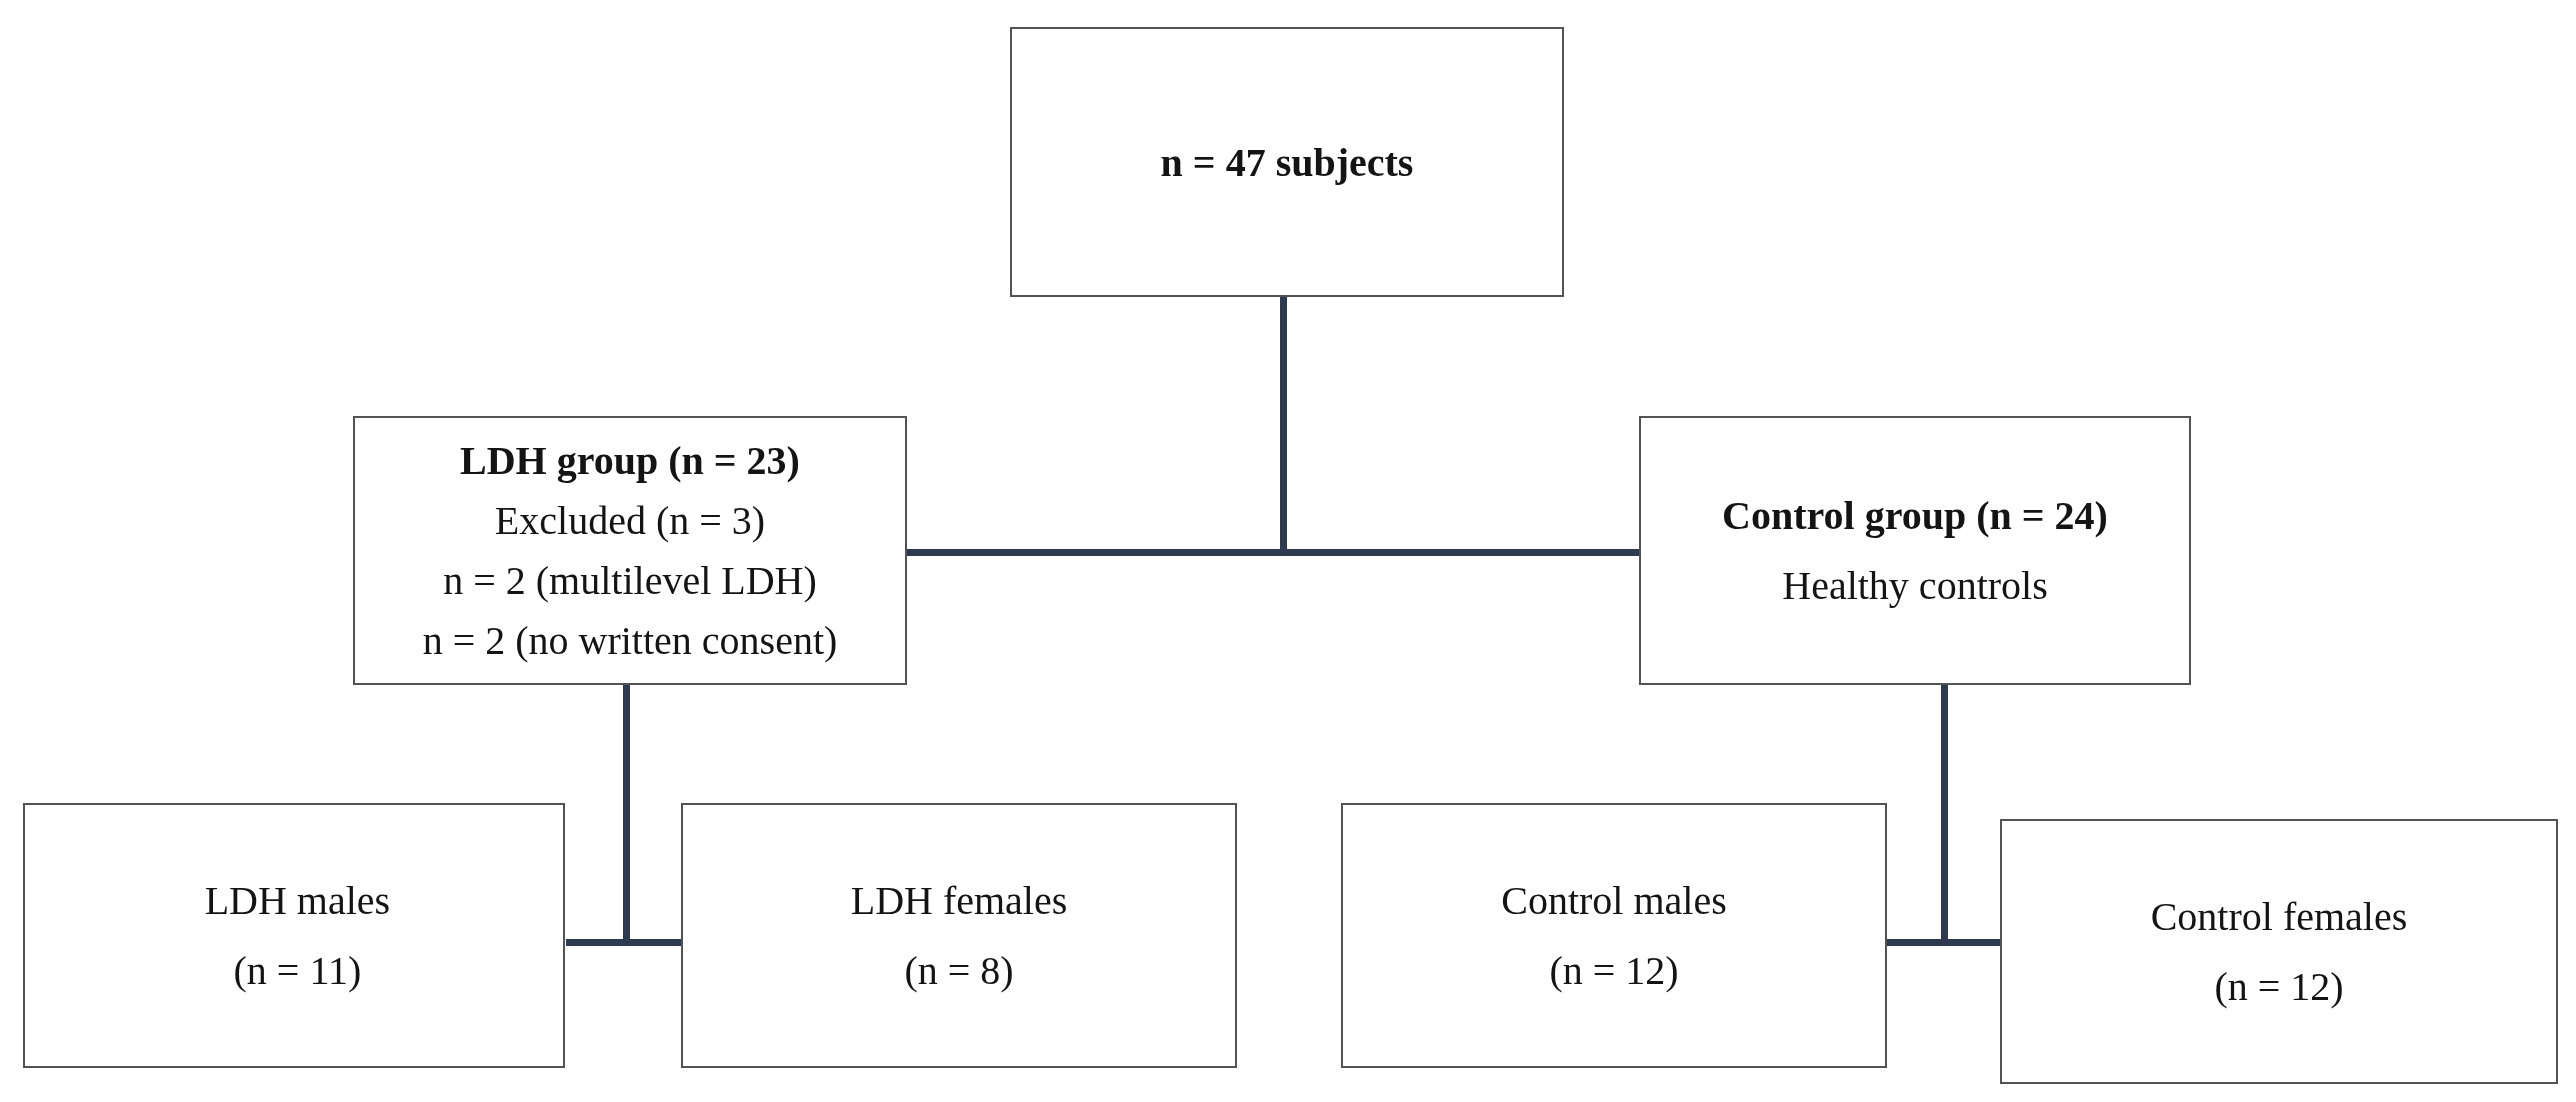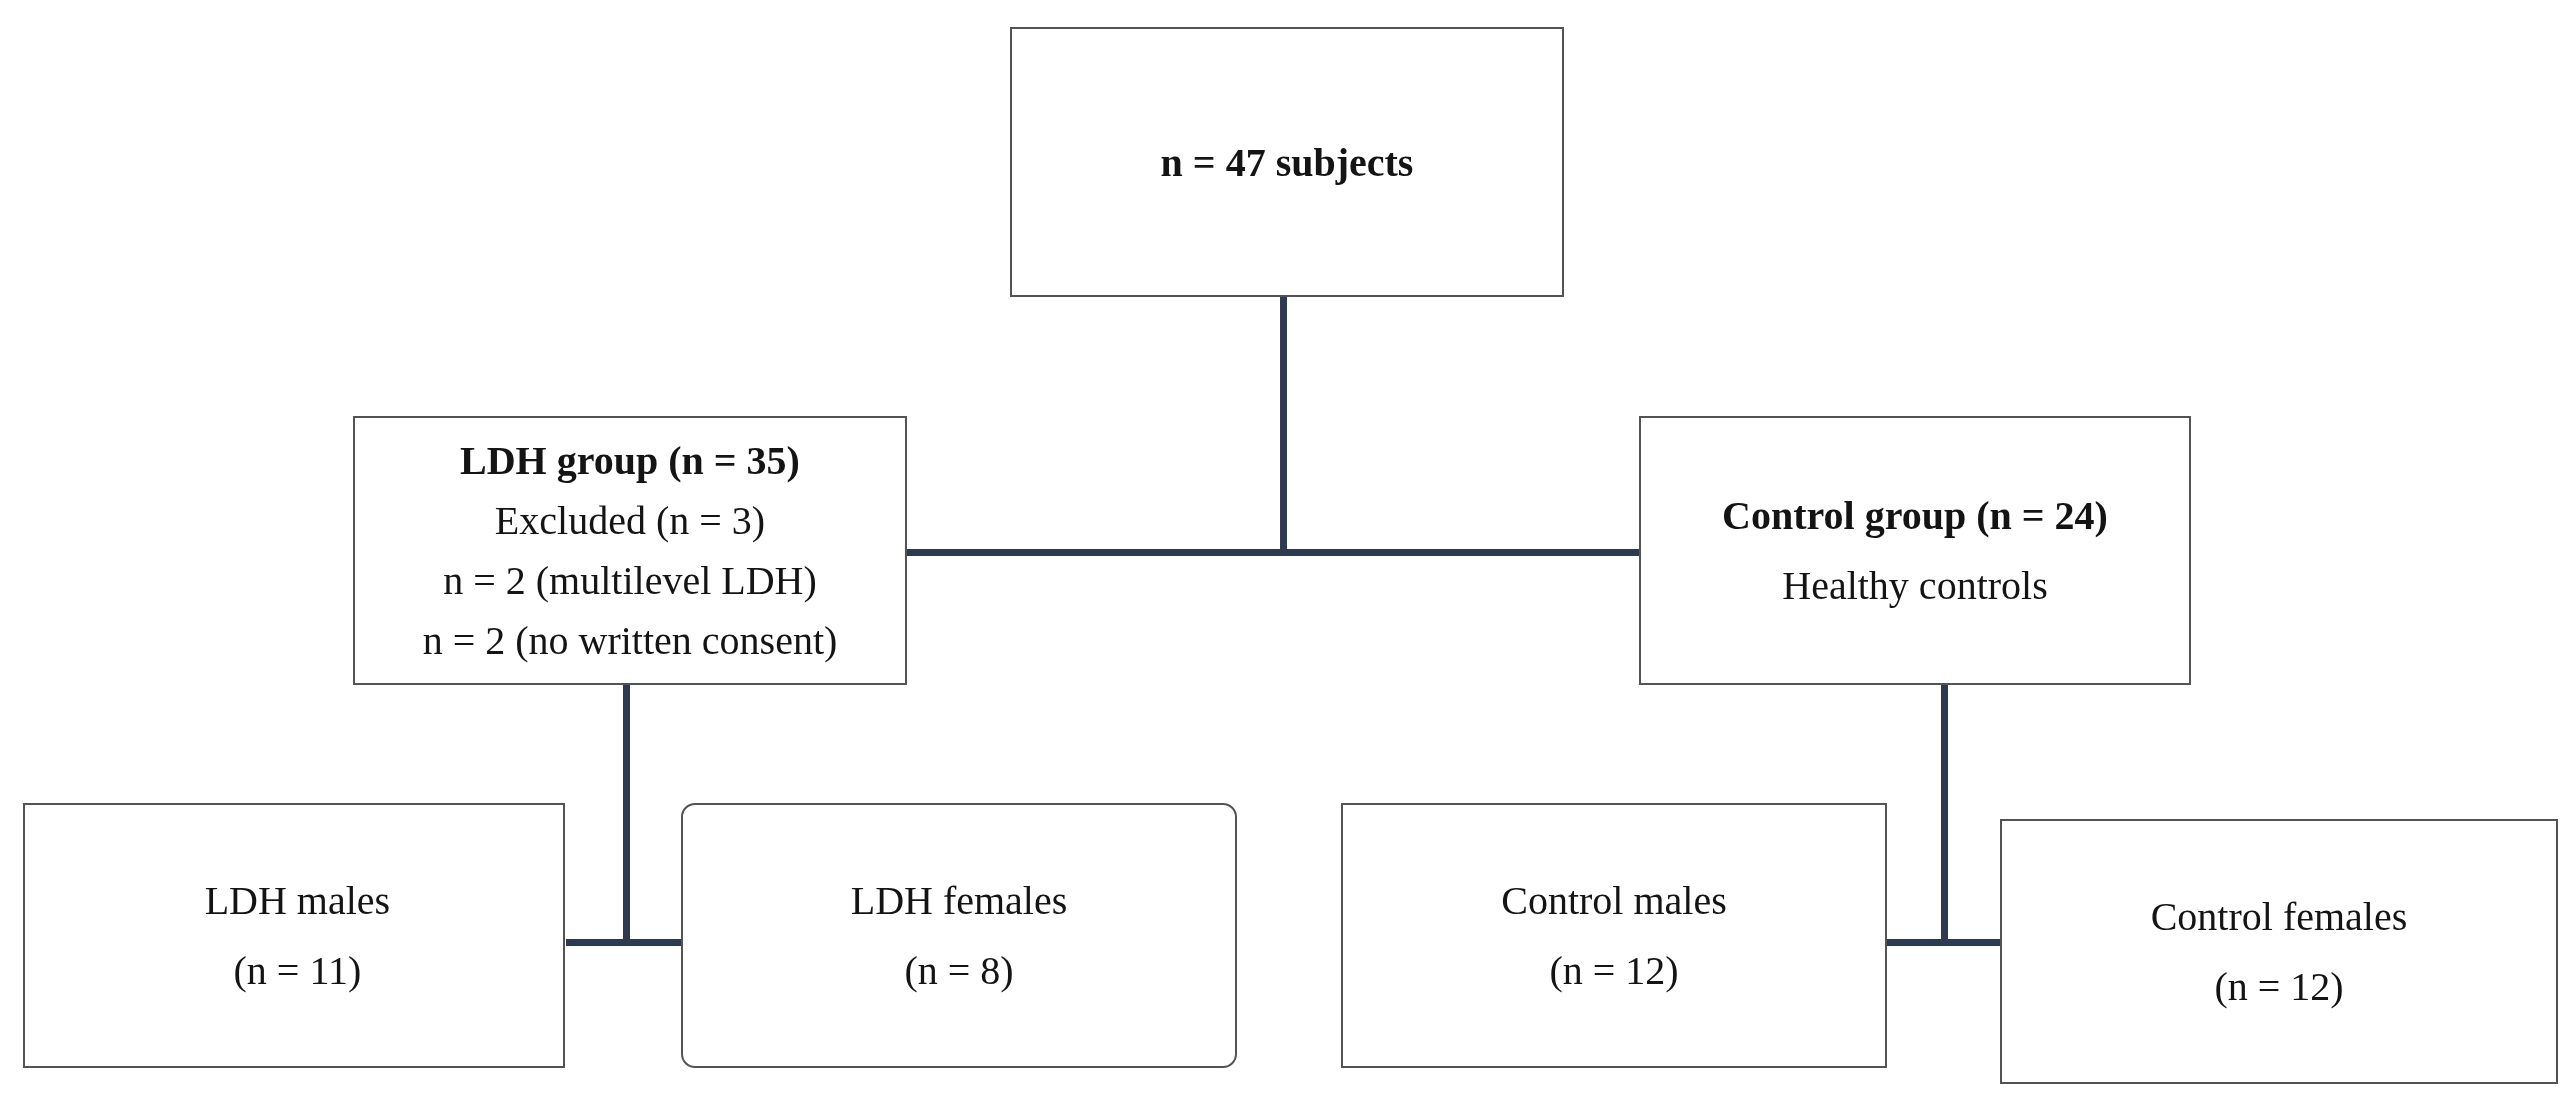--- a/index.html
+++ b/index.html
@@ -58,37 +58,37 @@
   <div class="connector" style="left:623px;top:684px;width:7px;height:261px;"></div>
   <div class="connector" style="left:566px;top:939px;width:115px;height:7px;"></div>
   <div class="connector" style="left:1941px;top:684px;width:7px;height:261px;"></div>
   <div class="connector" style="left:1887px;top:939px;width:115px;height:7px;"></div>
 
   <div class="node" style="left:1010px;top:27px;width:554px;height:270px;">
     <span class="line bold">n = 47 subjects</span>
   </div>
 
   <div class="node quad" style="left:353px;top:416px;width:554px;height:269px;">
-    <span class="line bold">LDH group (n = 35)</span>
+    <span class="line bold">LDH group (n = 23)</span>
     <span class="line">Excluded (n = 3)</span>
     <span class="line">n = 2 (multilevel LDH)</span>
     <span class="line">n = 2 (no written consent)</span>
   </div>
 
   <div class="node pair" style="left:1639px;top:416px;width:552px;height:269px;">
     <span class="line bold">Control group (n = 24)</span>
     <span class="line">Healthy controls</span>
   </div>
 
   <div class="node pair" style="left:23.4px;top:803px;width:542px;height:265px;padding-left:6px;">
     <span class="line">LDH males</span>
     <span class="line">(n = 11)</span>
   </div>
 
-  <div class="node pair" style="left:681px;top:803px;width:556px;height:265px;border-radius:14px;">
+  <div class="node pair" style="left:681px;top:803px;width:556px;height:265px;">
     <span class="line">LDH females</span>
     <span class="line">(n = 8)</span>
   </div>
 
   <div class="node pair" style="left:1341px;top:803px;width:546px;height:265px;">
     <span class="line">Control males</span>
     <span class="line">(n = 12)</span>
   </div>
 
   <div class="node pair" style="left:2000px;top:803px;width:558px;height:265px;margin-top:16px;">

